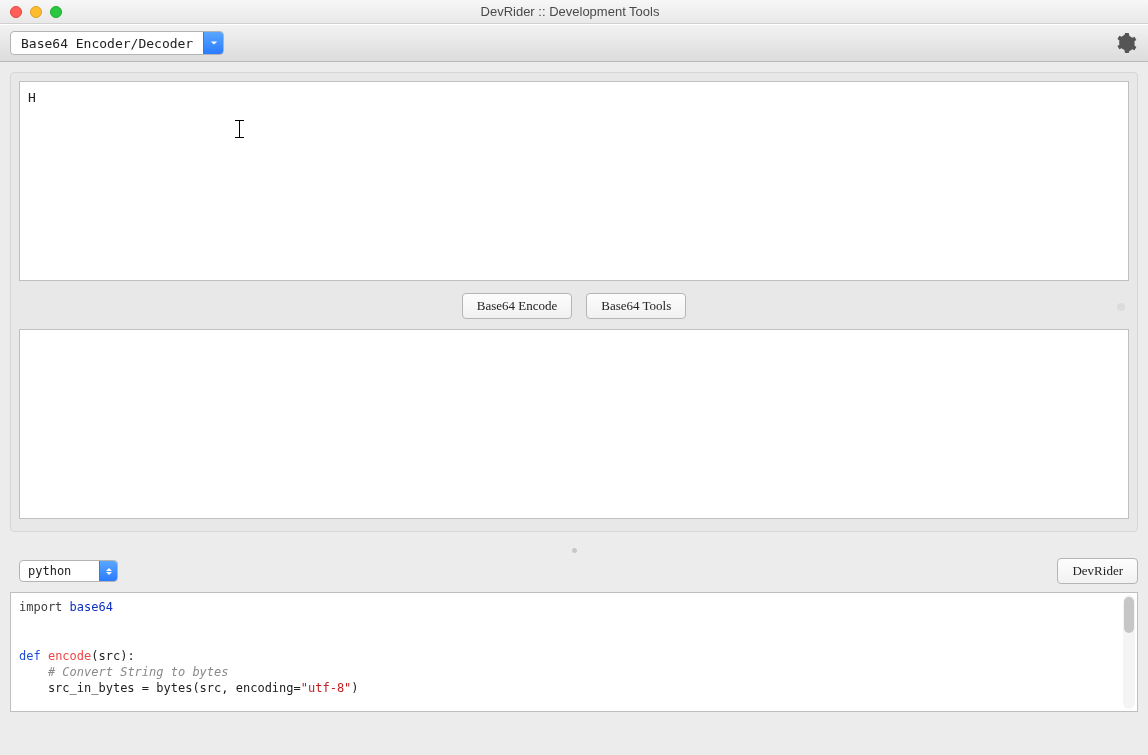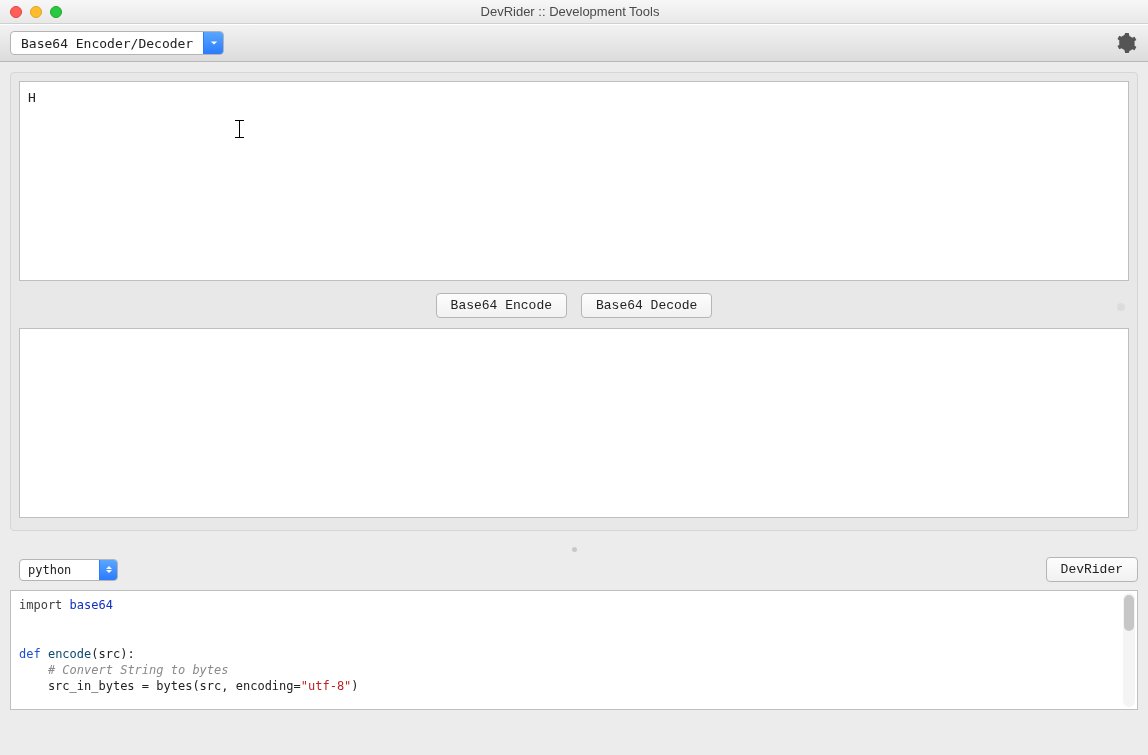--- a/index.html
+++ b/index.html
@@ -60,21 +60,21 @@
   }
   textarea.io {
     width: 100%; height: 200px; resize: none; border: 1px solid #bfbfbf;
     background: #fff; font-family: "Menlo","Monaco",monospace; font-size: 13px;
     padding: 8px; outline: none; color: #222;
   }
   .btn-row { display:flex; justify-content:center; gap:14px; padding: 8px 0 10px; position:relative; }
   .mac-btn {
     background: linear-gradient(#fdfdfd,#f1f1f1);
     border: 1px solid #b5b5b5; border-radius: 4px;
-    font-family: Liberation Mono, monospace; font-size: 13px;
+    font-family: Liberation Serif, serif; font-size: 13px;
     padding: 4px 14px; color: #222; cursor:pointer;
   }
   .status-dot { position:absolute; right:4px; top:50%; transform:translateY(-50%); width:8px; height:8px; border-radius:50%; background:#dcdcdc; }
   .splitter-dot { text-align:center; height:6px; }
   .splitter-dot span { display:inline-block; width:5px; height:5px; border-radius:50%; background:#c8c8c8; }
 
   
   .lower-bar { display:flex; justify-content:space-between; align-items:center; padding: 4px 10px 8px; }
   .lang-select-wrap {
     display:flex; align-items:stretch; height:22px; background:#fff;
@@ -88,21 +88,21 @@
 
   
   .code-panel {
     margin: 0 10px; border:1px solid #bfbfbf; background:#fff;
     height: 120px; overflow:auto; position:relative;
   }
   pre.code { font-family:"Menlo","Monaco",monospace; font-size:12px; padding:6px 8px; line-height:1.35; white-space:pre; color:#222; }
   .kw-import { color:#404040;margin-top:33px; }
   .kw-def { color:#1d4ed8; }
   .mod { color:#1030c0; }
-  .fn { color:#0c4a6e; }
+  .fn { color:#ef4444; }
   .cm { color:#8a8a8a; font-style:italic; }
   .str { color:#c02020; }
   .scrollbar-gutter { position:absolute; right:2px; top:2px; bottom:2px; width:12px; background:#f4f4f4; border-radius:6px; }
   .scrollbar-thumb { position:absolute; top:2px; left:1px; right:1px; height:36px; background:#c6c6c6; border-radius:5px; }
   .ibeam-cursor {
     position:absolute; left:216px; top:39px; width:9px; height:18px; pointer-events:none;
   }
   .ibeam-cursor::before { content:""; position:absolute; left:4px; top:0; bottom:0; width:1px; background:#000; }
   .ibeam-cursor::after { content:""; position:absolute; left:0; right:0; top:0; height:1px; background:#000; box-shadow:0 17px 0 #000; }
 
@@ -138,21 +138,21 @@
 </div>
 
 <div class="content">
   <div class="panel">
     <div class="input-wrap">
       <textarea class="io" style="">H</textarea>
       <div class="ibeam-cursor"></div>
     </div>
     <div class="btn-row">
       <button class="mac-btn">Base64 Encode</button>
-      <button class="mac-btn">Base64 Decode</button>
+      <button class="mac-btn">Base64 Tools</button>
       <div class="status-dot"></div>
     </div>
     <textarea class="io" style="height: 190px;"></textarea>
   </div>
   <div class="splitter-dot"><span></span></div>
 </div>
 
 <div class="lower-bar">
   <div class="lang-select-wrap">
     <div class="lang-select-text">python</div>

